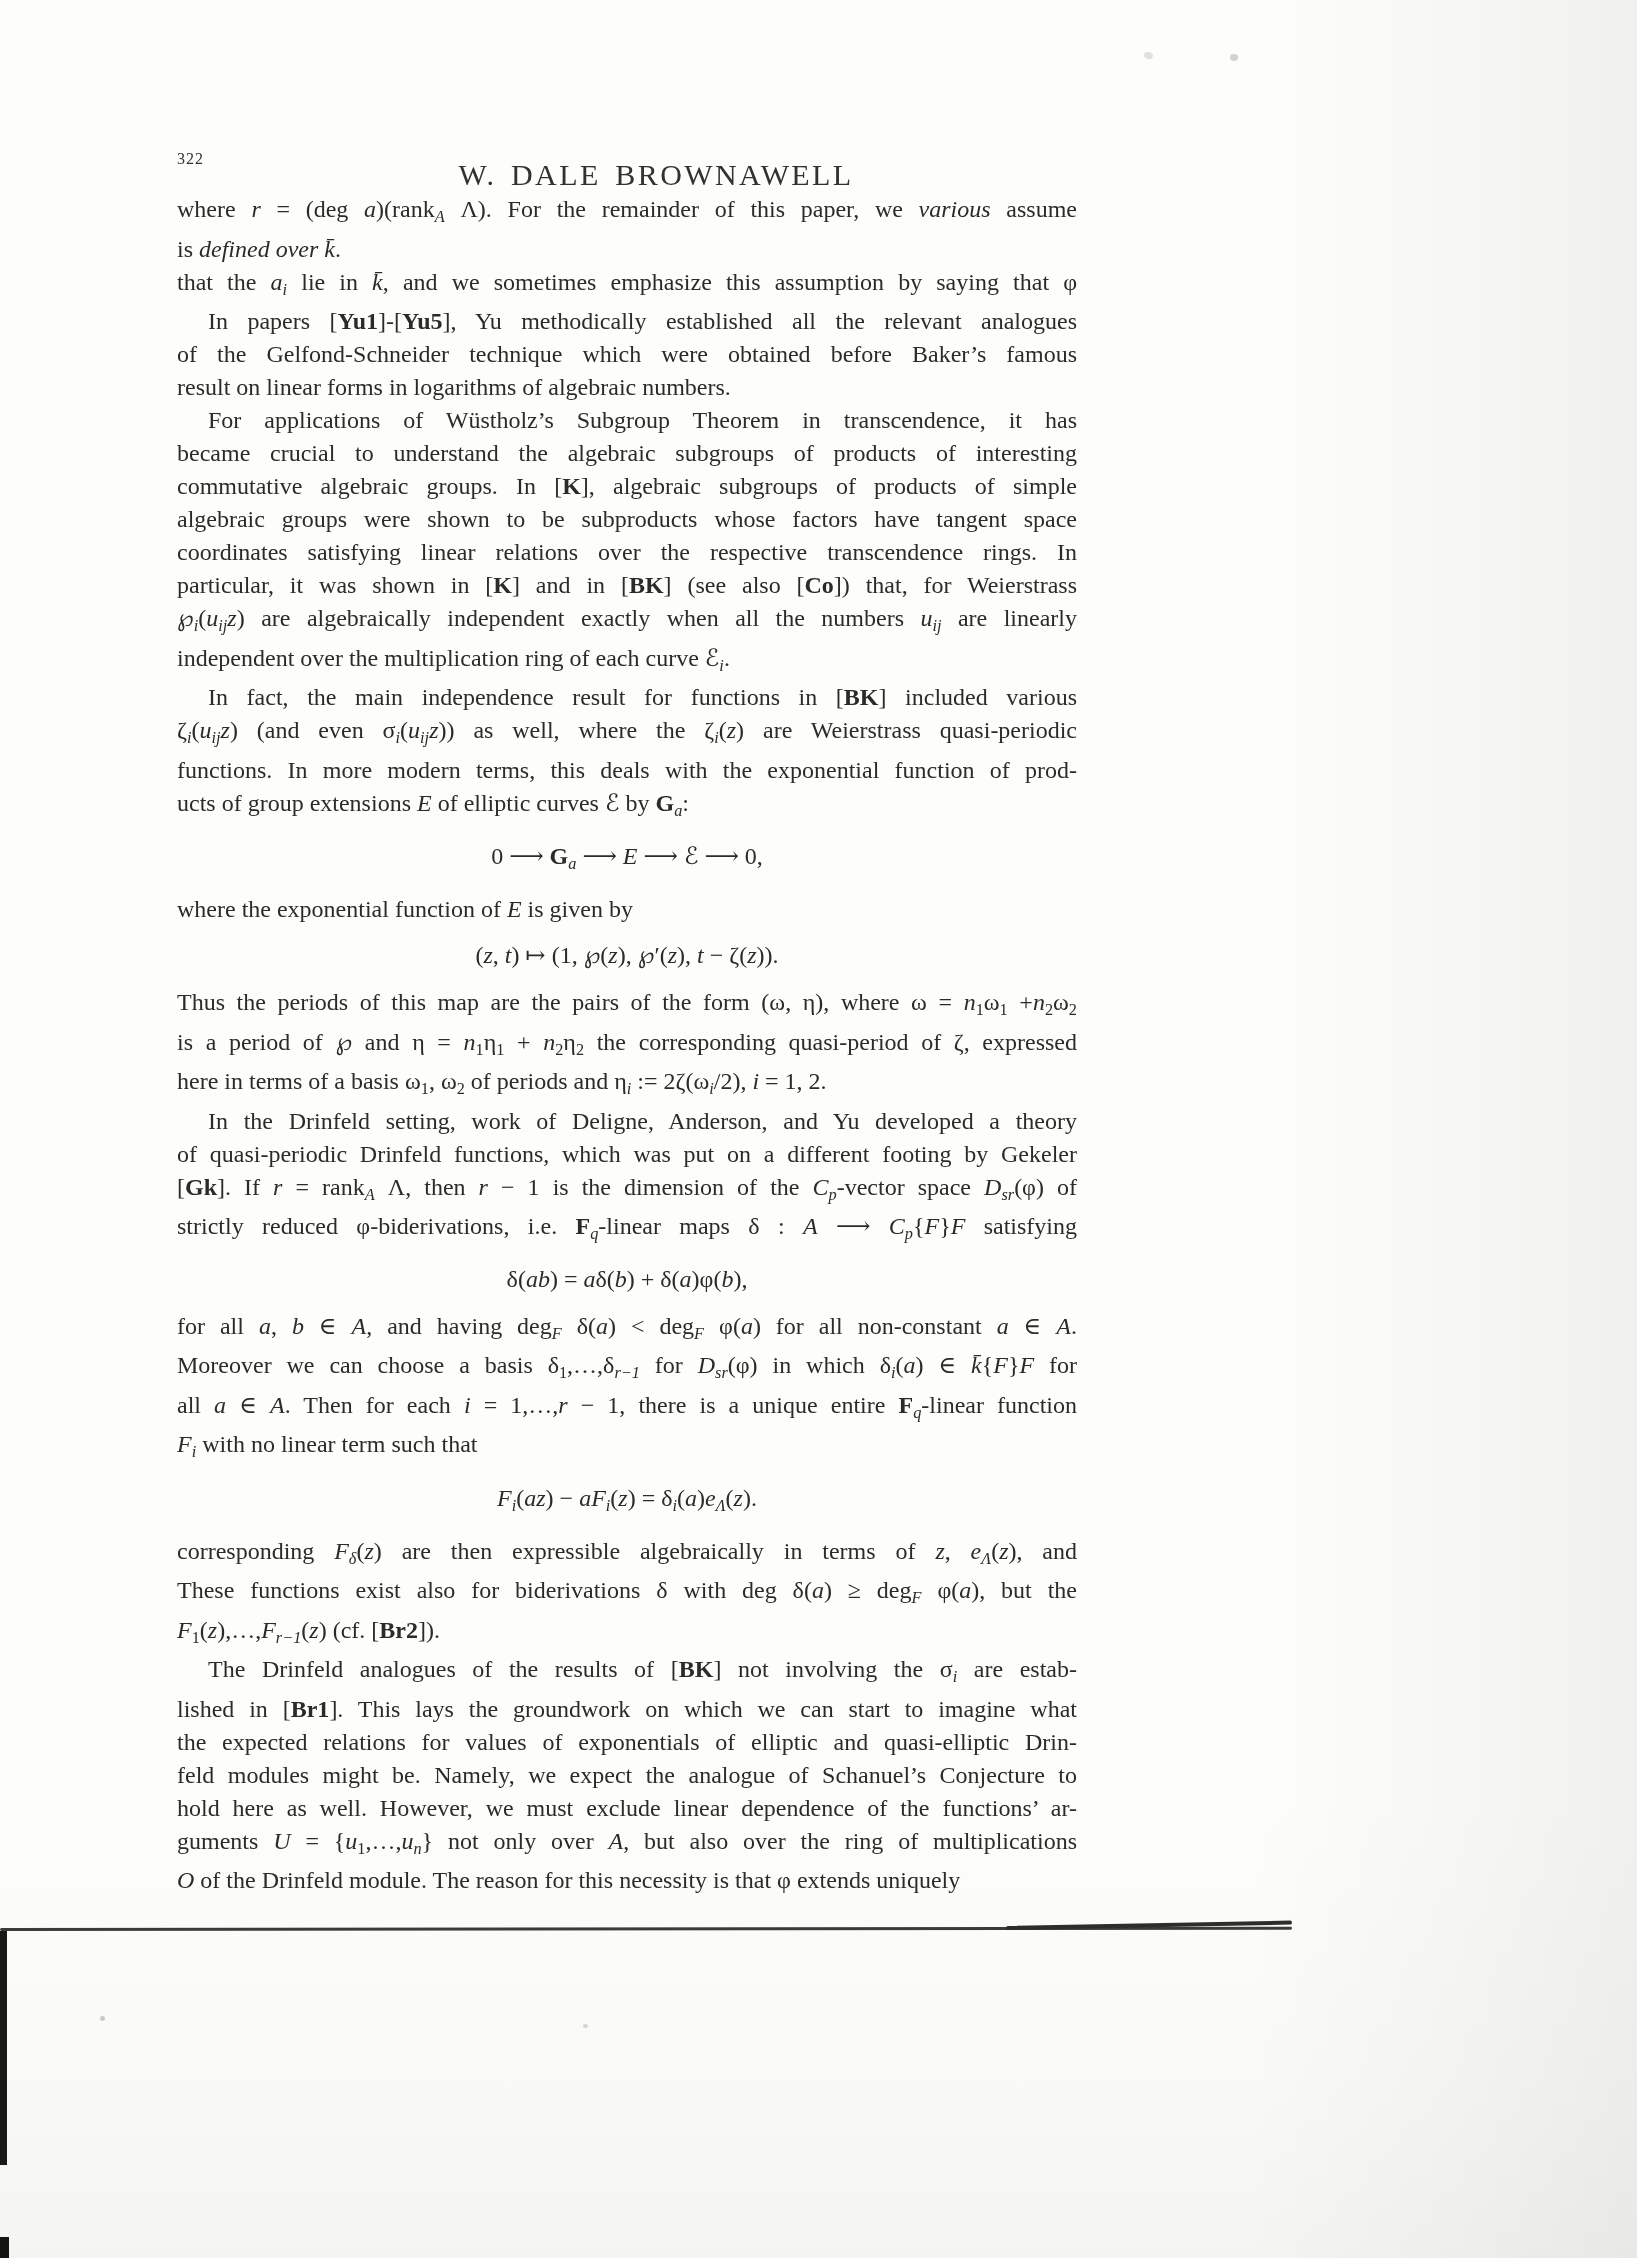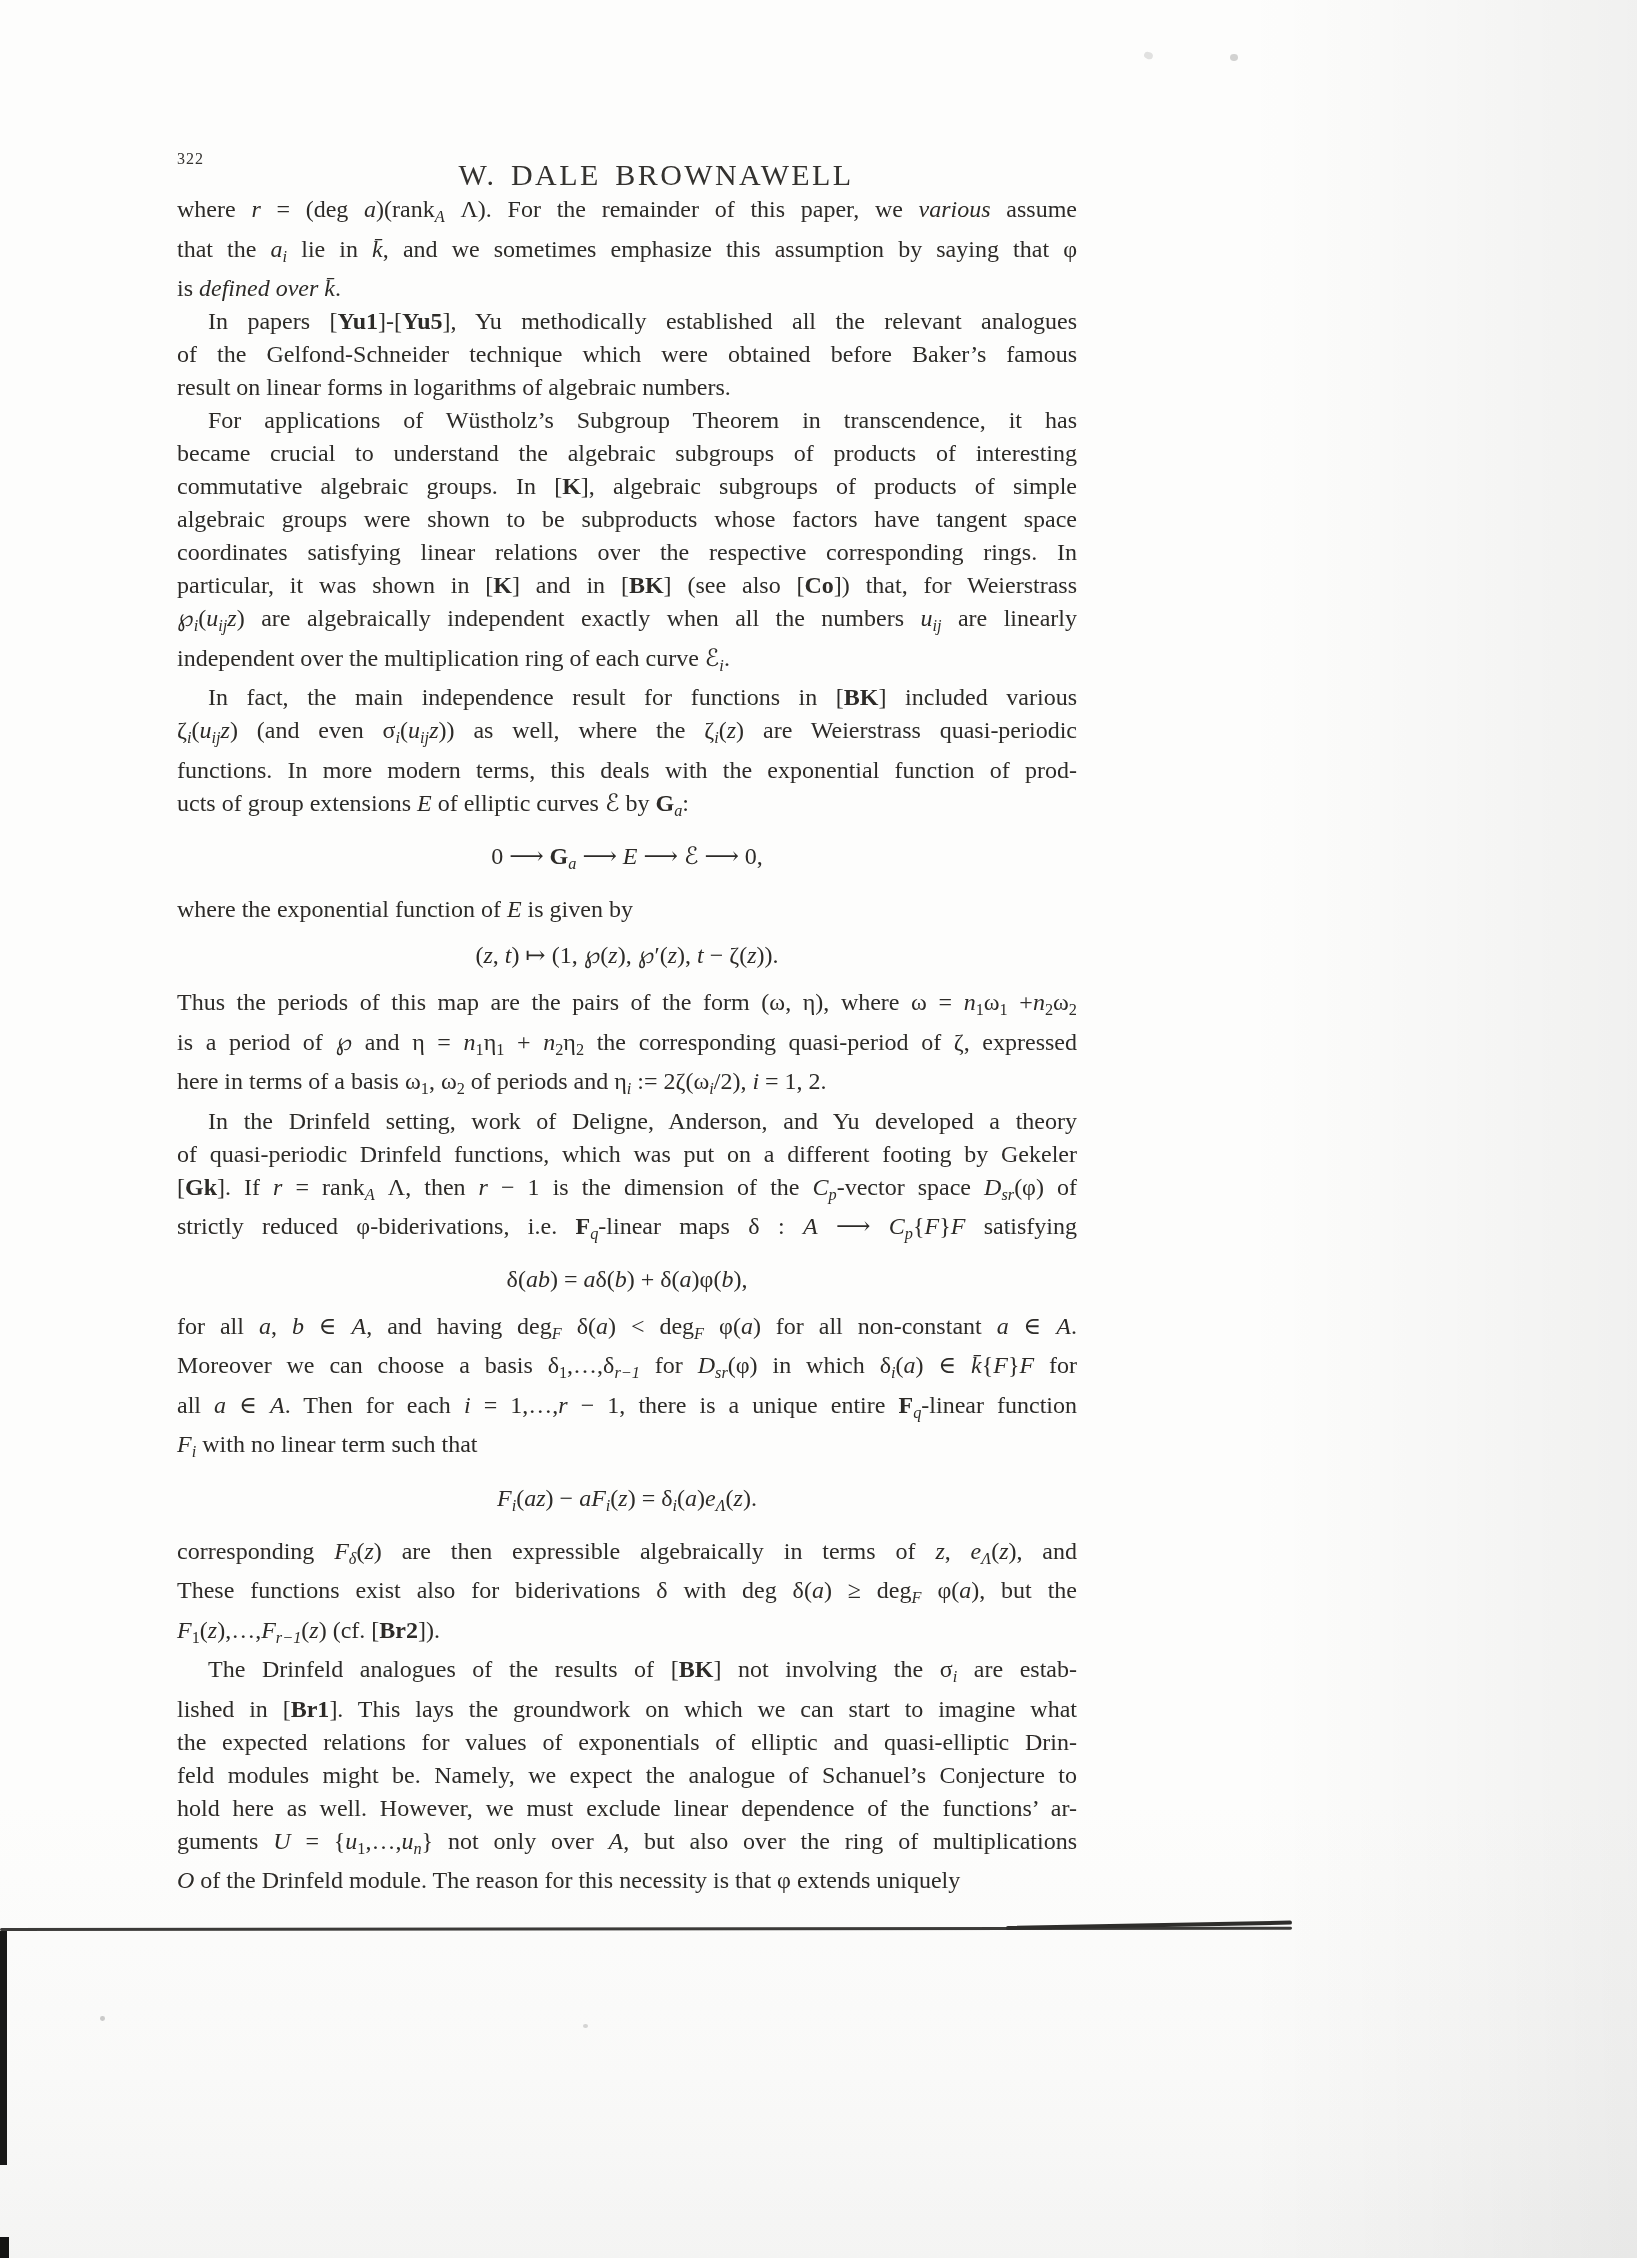--- a/index.html
+++ b/index.html
@@ -70,30 +70,30 @@
 
 <div class="page">
 
   <header class="runhead">
     <span class="pagenum">322</span>
     <span class="title">W. DALE BROWNAWELL</span>
   </header>
 
   <main class="bodytext">
       <div class="line">where <span class="it">r</span> = (deg <span class="it">a</span>)(rank<span class="sb it">A</span> Λ).  For the remainder of this paper, we <span class="it">various</span> assume</div>
+      <div class="line nj">is <span class="it">defined over k̄</span>.</div>
       <div class="line">that the <span class="it">a</span><span class="sb it">i</span> lie in <span class="it">k̄</span>, and we sometimes emphasize this assumption by saying that φ</div>
-      <div class="line nj">is <span class="it">defined over k̄</span>.</div>
       <div class="line ind">In papers [<span class="bd">Yu1</span>]-[<span class="bd">Yu5</span>], Yu methodically established all the relevant analogues</div>
       <div class="line">of the Gelfond-Schneider technique which were obtained before Baker’s famous</div>
       <div class="line nj">result on linear forms in logarithms of algebraic numbers.</div>
       <div class="line ind">For applications of Wüstholz’s Subgroup Theorem in transcendence, it has</div>
       <div class="line">became crucial to understand the algebraic subgroups of products of interesting</div>
       <div class="line">commutative algebraic groups.  In [<span class="bd">K</span>], algebraic subgroups of products of simple</div>
       <div class="line">algebraic groups were shown to be subproducts whose factors have tangent space</div>
-      <div class="line">coordinates satisfying linear relations over the respective corresponding rings.  In</div>
+      <div class="line">coordinates satisfying linear relations over the respective transcendence rings.  In</div>
       <div class="line">particular, it was shown in [<span class="bd">K</span>] and in [<span class="bd">BK</span>] (see also [<span class="bd">Co</span>]) that, for Weierstrass</div>
       <div class="line">℘<span class="sb it">i</span>(<span class="it">u</span><span class="sb it">ij</span><span class="it">z</span>) are algebraically independent exactly when all the numbers <span class="it">u</span><span class="sb it">ij</span> are linearly</div>
       <div class="line nj">independent over the multiplication ring of each curve ℰ<span class="sb it">i</span>.</div>
       <div class="line ind">In fact, the main independence result for functions in [<span class="bd">BK</span>] included various</div>
       <div class="line">ζ<span class="sb it">i</span>(<span class="it">u</span><span class="sb it">ij</span><span class="it">z</span>) (and even σ<span class="sb it">i</span>(<span class="it">u</span><span class="sb it">ij</span><span class="it">z</span>)) as well, where the ζ<span class="sb it">i</span>(<span class="it">z</span>) are Weierstrass quasi-periodic</div>
       <div class="line">functions.  In more modern terms, this deals with the exponential function of prod-</div>
       <div class="line nj">ucts of group extensions <span class="it">E</span> of elliptic curves ℰ by <span class="bd">G</span><span class="sb it">a</span>:</div>
       <div class="line display">0 ⟶ <span class="bd">G</span><span class="sb it">a</span> ⟶ <span class="it">E</span> ⟶ ℰ ⟶ 0,</div>
       <div class="line nj">where the exponential function of <span class="it">E</span> is given by</div>
       <div class="line display">(<span class="it">z</span>, <span class="it">t</span>) ↦ (1, ℘(<span class="it">z</span>), ℘′(<span class="it">z</span>), <span class="it">t</span> − ζ(<span class="it">z</span>)).</div>

